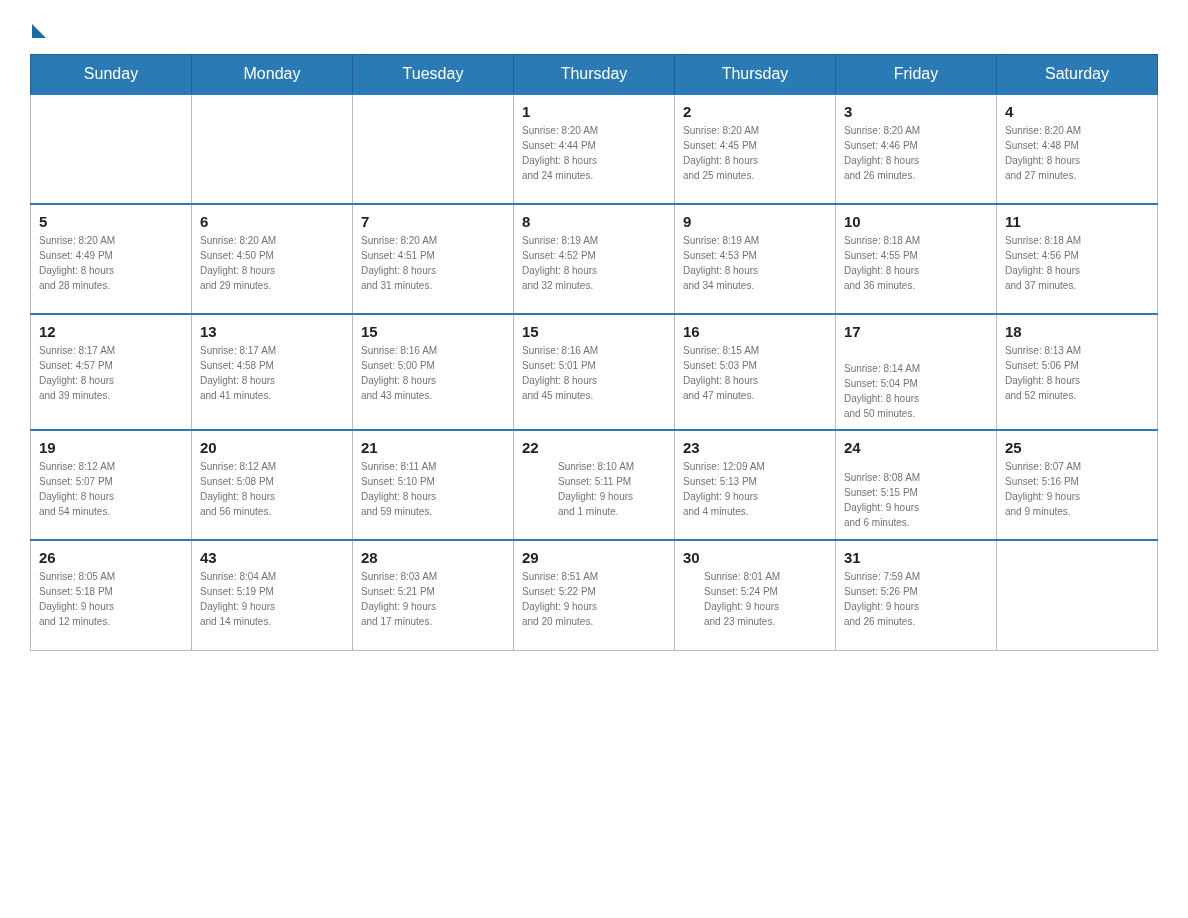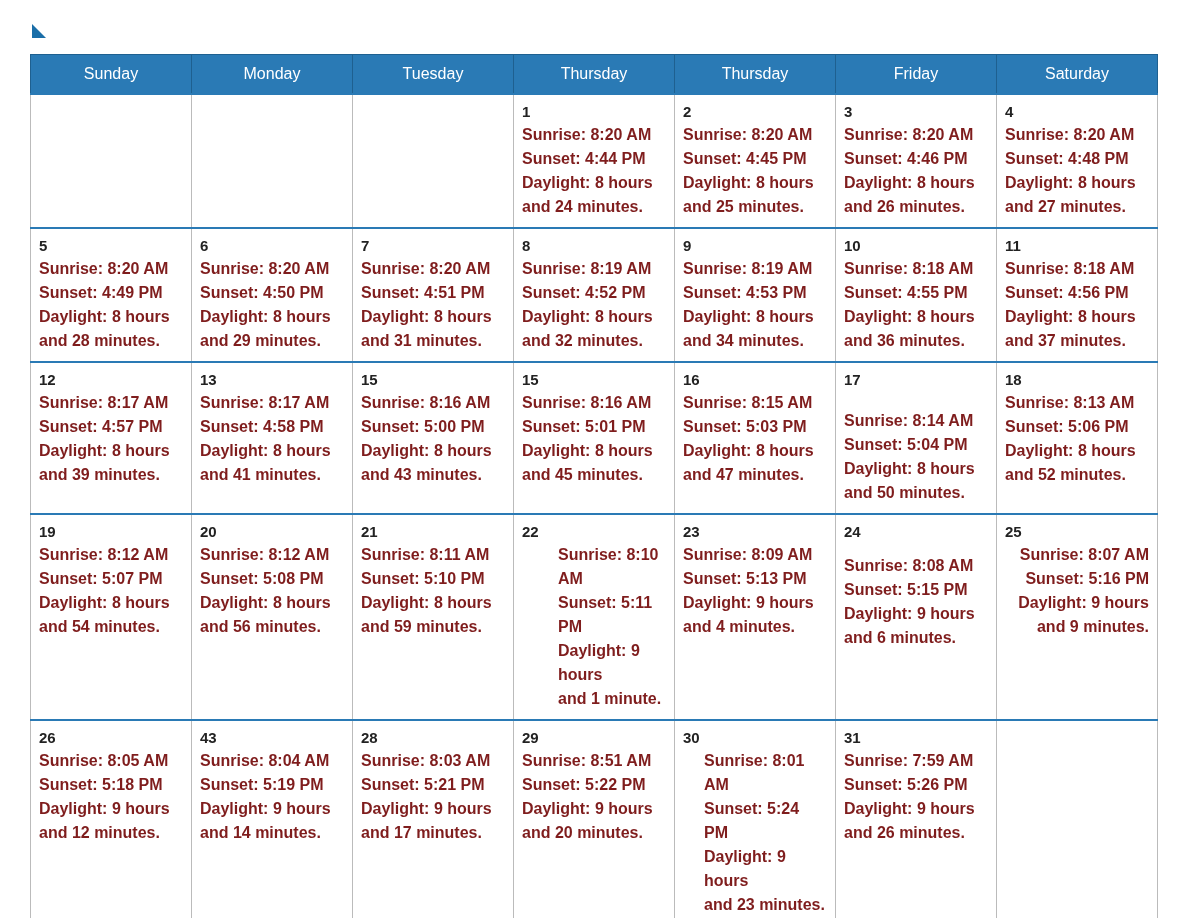--- a/index.html
+++ b/index.html
@@ -85,24 +85,23 @@
       background: #fff;
     }
     .day-number {
       font-size: 15px;
       font-weight: bold;
       color: #222;
       display: block;
       margin-bottom: 3px;
     }
     .day-info {
-      font-size: 16px;
-      color: #7f1d1d;
+      font-size: 10px;
+      color: #737373;
       line-height: 1.5;
-      font-weight: bold;
     }
     .empty-cell {
       background: #fff;
     }
     tr.week-row td {
       border-top: 2px solid #2a7ab5;
     }
   </style>
 </head>
 <body>
@@ -293,35 +292,35 @@
         </td>
         <td>
           <span class="day-number">22</span>
           <div class="day-info" style="white-space: pre-line; margin-left: 36px;">Sunrise: 8:10 AM
 Sunset: 5:11 PM
 Daylight: 9 hours
 and 1 minute.</div>
         </td>
         <td>
           <span class="day-number">23</span>
-          <div class="day-info" style="white-space: pre-line;">Sunrise: 8:09 AM
+          <div class="day-info" style="white-space: pre-line;">Sunrise: 12:09 AM
 Sunset: 5:13 PM
 Daylight: 9 hours
 and 4 minutes.</div>
         </td>
         <td>
           <span class="day-number">24</span>
           <div class="day-info" style="white-space: pre-line; margin-top: 14px;">Sunrise: 8:08 AM
 Sunset: 5:15 PM
 Daylight: 9 hours
 and 6 minutes.</div>
         </td>
         <td>
           <span class="day-number">25</span>
-          <div class="day-info" style="white-space: pre-line; text-align: right;">Sunrise: 8:07 AM
+          <div class="day-info" style="white-space: pre-line;">Sunrise: 8:07 AM
 Sunset: 5:16 PM
 Daylight: 9 hours
 and 9 minutes.</div>
         </td>
       </tr>
       <tr class="week-row">
         <td>
           <span class="day-number">26</span>
           <div class="day-info" style="white-space: pre-line;">Sunrise: 8:05 AM
 Sunset: 5:18 PM

